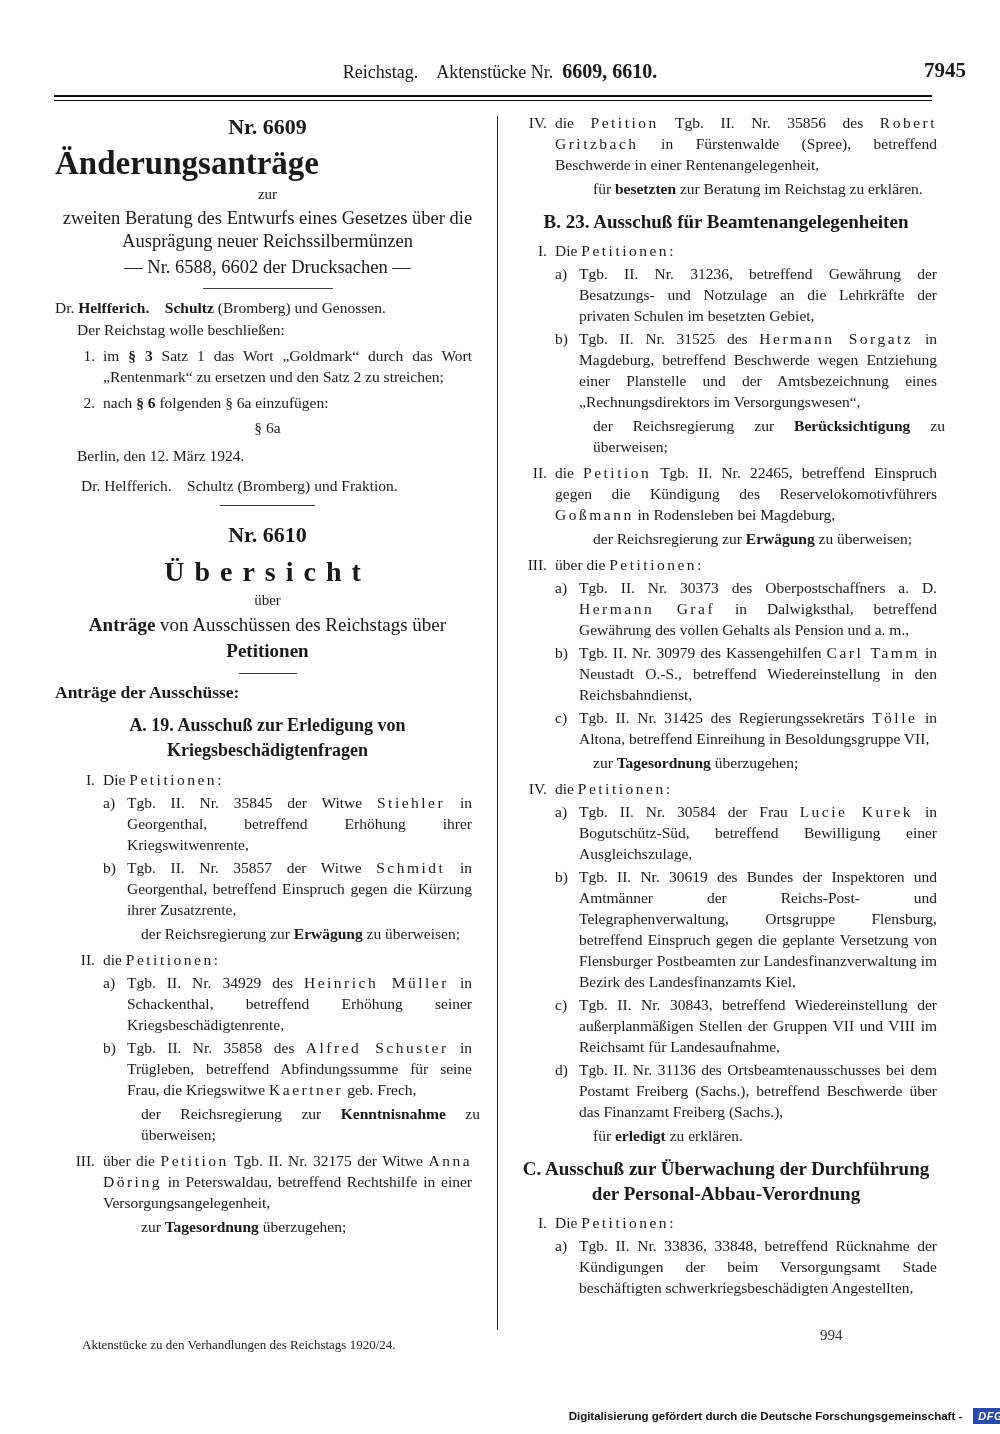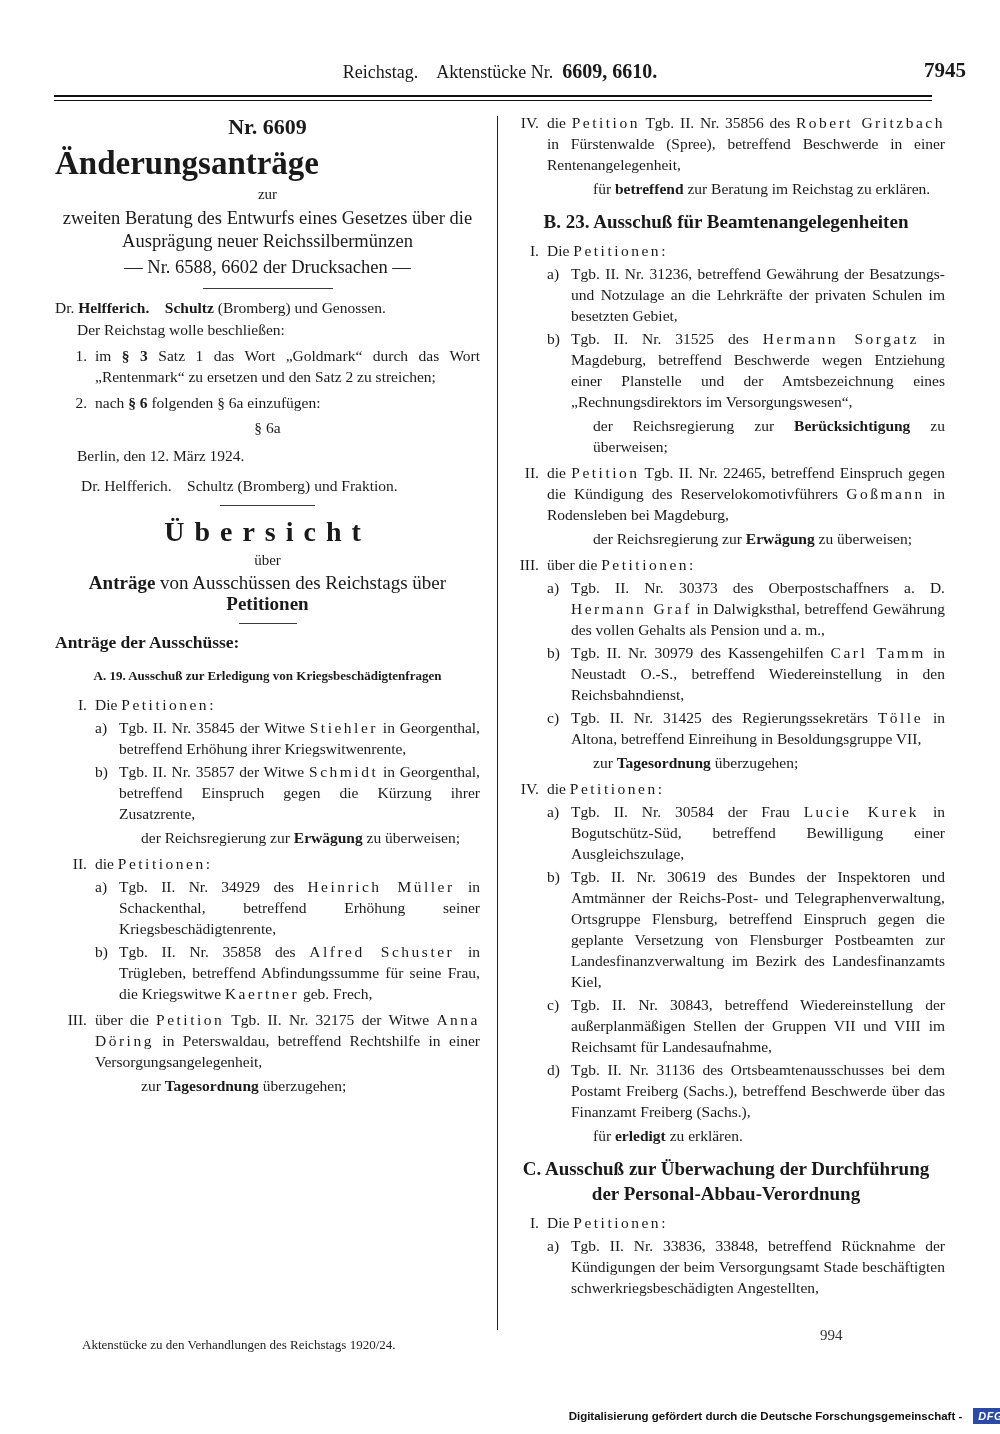--- a/index.html
+++ b/index.html
@@ -17,36 +17,36 @@
   .col-left{left:55px;width:425px;}
   .col-right{left:507px;width:438px;}
   
   .docnum{text-align:center;font-size:22px;font-weight:bold;line-height:26px;margin:2px 0 4px;}
   .gap-before{margin-top:16px;}
   .title1{text-align:left;font-size:33px;font-weight:bold;line-height:38px;margin:4px 0 2px;}
   .title-sp{text-align:center;font-size:28px;font-weight:bold;letter-spacing:10px;line-height:36px;margin:6px 0 0;}
   .subzur{text-align:center;font-size:15px;line-height:20px;}
   .submain{text-align:center;font-size:18.5px;line-height:23px;margin-top:3px;}
   .subref{text-align:center;font-size:18.5px;line-height:24px;margin-top:2px;}
-  .submain2{text-align:center;font-size:19px;line-height:21px;margin-top:2px;}
+  .submain2{text-align:center;font-size:19px;line-height:26px;margin-top:2px;}
   .mini-rule{width:130px;margin:9px auto 8px;border-top:1.5px solid #3a3a3a;}
   .mini-rule.md{width:95px;}
   .mini-rule.sm{width:58px;}
   
   .movers{margin:1px 0;text-align:justify;}
   .indent1{padding-left:22px;text-align:left;margin:1px 0;}
   .dateline{margin-top:7px;}
   .signatures{padding-left:26px;margin-top:9px;text-align:left;}
   .center{text-align:center;margin:2px 0;}
   .para-ref{margin-top:4px;}
   .lead{font-weight:bold;font-size:17.5px;text-align:left;margin:4px 0 5px;}
-  .section-head{font-weight:bold;font-size:13px;line-height:25px;text-align:center;margin:10px 0 6px;}
+  .section-head{font-weight:bold;font-size:18px;line-height:25px;text-align:center;margin:10px 0 6px;}
   .col-right .section-head{font-size:19px;}
   
-  .entry{position:relative;margin:2px 0;}
+  .entry{position:relative;margin:2px 8px;}
   .entry .marker{position:absolute;top:0;}
   .entry.roman{padding-left:40px;margin-top:5px;}
   .entry.roman > .marker{left:0;width:32px;text-align:right;}
   .entry.letter{padding-left:64px;}
   .entry.letter > .marker{left:40px;width:22px;text-align:left;}
   .entry.res{margin:3px 0 5px 86px;}
   
   .seg-n{}
   .seg-b{font-weight:bold;}
   .seg-sp{letter-spacing:2.5px;}
@@ -87,20 +87,21 @@
     <div class="entry roman">
       <span class="marker">2.</span>
       <span class="etext"><span class="seg-n">nach </span><span class="seg-b">§ 6</span><span class="seg-n"> folgenden § 6a einzufügen:</span></span>
     </div>
 
     <div class="center para-ref">§ 6a</div>
     <div class="indent1 dateline">Berlin, den 12. März 1924.</div>
     <div class="signatures">Dr. Helfferich. Schultz (Bromberg) und Fraktion.</div>
     <div class="mini-rule md"></div>
 
+    <div class="docnum gap-before">Nr. 6610</div>
     <div class="title-sp">Übersicht</div>
     <div class="subzur">über</div>
     <div class="submain2"><span class="seg-b">Anträge</span><span class="seg-n"> von Ausschüssen des Reichstags über </span><span class="seg-b">Petitionen</span></div>
     <div class="mini-rule sm"></div>
 
     <div class="lead">Anträge der Ausschüsse:</div>
 
     <div class="section-head">A. 19. Ausschuß zur Erledigung von Kriegsbeschädigtenfragen</div>
 
     <div class="entry roman">
@@ -123,38 +124,41 @@
       <span class="etext"><span class="seg-n">die </span><span class="seg-sp">Petitionen</span><span class="seg-n">:</span></span>
     </div>
     <div class="entry letter">
       <span class="marker">a)</span>
       <span class="etext"><span class="seg-n">Tgb. II. Nr. 34929 des </span><span class="seg-sp">Heinrich Müller</span><span class="seg-n"> in Schackenthal, betreffend Erhöhung seiner Kriegsbeschädigtenrente,</span></span>
     </div>
     <div class="entry letter">
       <span class="marker">b)</span>
       <span class="etext"><span class="seg-n">Tgb. II. Nr. 35858 des </span><span class="seg-sp">Alfred Schuster</span><span class="seg-n"> in Trügleben, betreffend Abfindungssumme für seine Frau, die Kriegswitwe </span><span class="seg-sp">Kaertner</span><span class="seg-n"> geb. Frech,</span></span>
     </div>
+    <div class="entry res">
+      <span class="etext"><span class="seg-n">der Reichsregierung zur </span><span class="seg-b">Kenntnisnahme</span><span class="seg-n"> zu überweisen;</span></span>
+    </div>
     <div class="entry roman">
       <span class="marker">III.</span>
       <span class="etext"><span class="seg-n">über die </span><span class="seg-sp">Petition</span><span class="seg-n"> Tgb. II. Nr. 32175 der Witwe </span><span class="seg-sp">Anna Döring</span><span class="seg-n"> in Peterswaldau, betreffend Rechtshilfe in einer Versorgungsangelegenheit,</span></span>
     </div>
     <div class="entry res">
       <span class="etext"><span class="seg-n">zur </span><span class="seg-b">Tagesordnung</span><span class="seg-n"> überzugehen;</span></span>
     </div>
 
   </div>
 
   <div class="col col-right">
 
     <div class="entry roman" style="margin-top:0;">
       <span class="marker">IV.</span>
       <span class="etext"><span class="seg-n">die </span><span class="seg-sp">Petition</span><span class="seg-n"> Tgb. II. Nr. 35856 des </span><span class="seg-sp">Robert Gritzbach</span><span class="seg-n"> in Fürstenwalde (Spree), betreffend Beschwerde in einer Rentenangelegenheit,</span></span>
     </div>
     <div class="entry res">
-      <span class="etext"><span class="seg-n">für </span><span class="seg-b">betreffend</span><span class="seg-n"> zur Beratung im Reichstag zu erklären.</span></span>
+      <span class="etext"><span class="seg-n">für </span><span class="seg-b">besetzten</span><span class="seg-n"> zur Beratung im Reichstag zu erklären.</span></span>
     </div>
 
     <div class="section-head">B. 23. Ausschuß für Beamtenangelegenheiten</div>
 
     <div class="entry roman">
       <span class="marker">I.</span>
       <span class="etext"><span class="seg-n">Die </span><span class="seg-sp">Petitionen</span><span class="seg-n">:</span></span>
     </div>
     <div class="entry letter">
       <span class="marker">a)</span>

